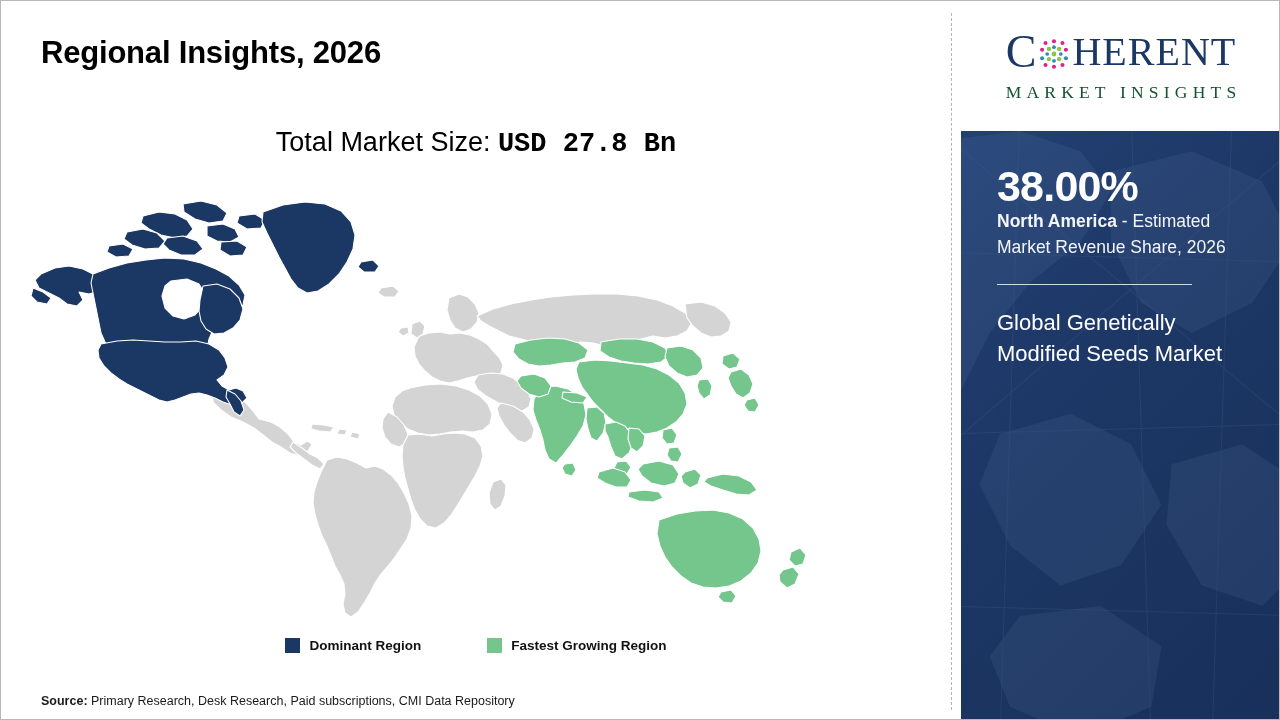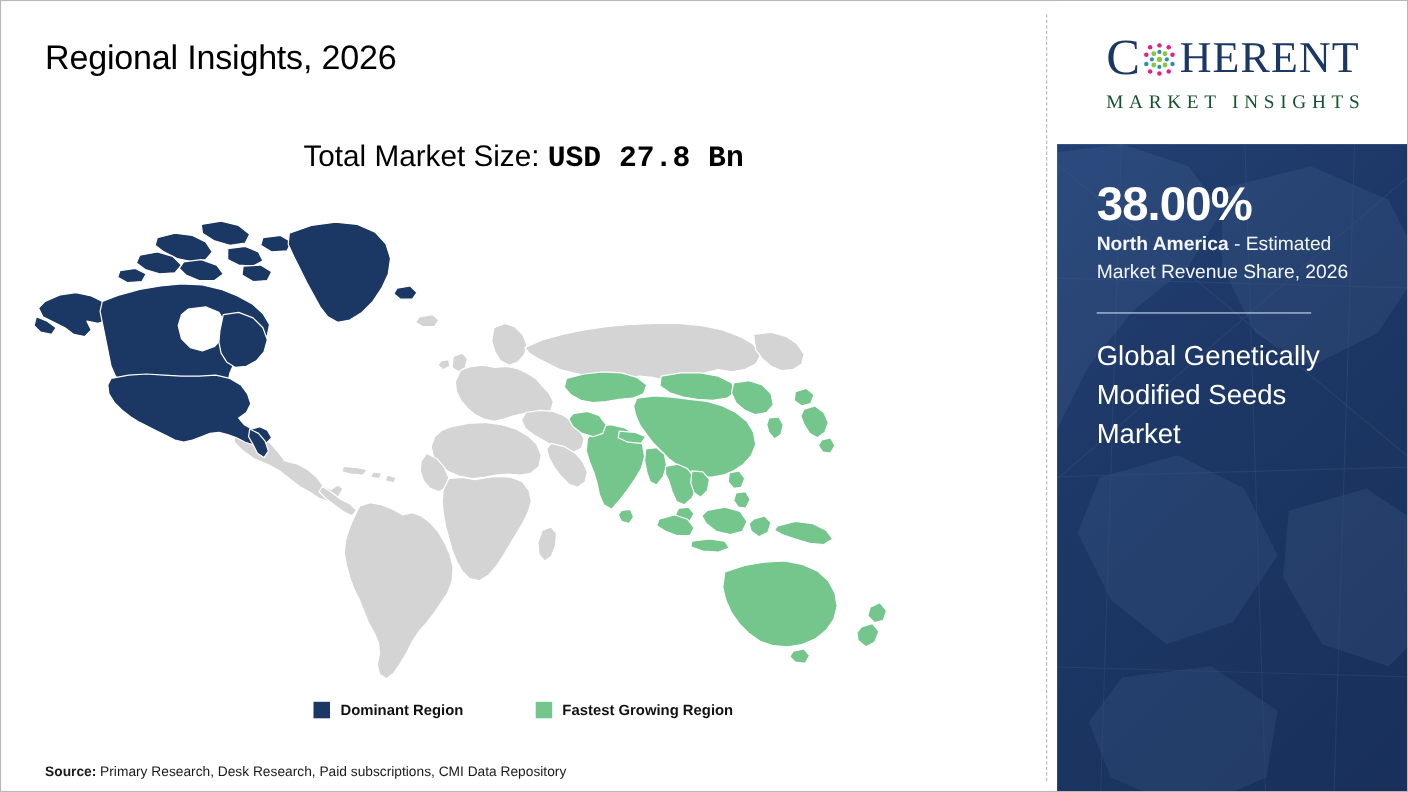--- a/index.html
+++ b/index.html
@@ -26,21 +26,21 @@
     left: 0; top: 0;
     width: 950px;
     height: 720px;
   }
 
   #page-title {
     position: absolute;
     left: 40px;
     top: 34px;
     font-size: 31px;
-    font-weight: normal;
+    font-weight: bold;
     color: #000000;
     letter-spacing: -0.2px;
     white-space: nowrap;
   }
 
   #market-size {
     position: absolute;
     left: 0;
     top: 126px;
     width: 950px;
@@ -191,21 +191,21 @@
   }
   #stat-desc .sd-strong { font-weight: bold; }
   #panel-rule {
     margin-top: 24px;
     width: 195px;
     height: 1px;
     background: #cfdaeb;
   }
   #market-name {
     margin-top: 22px;
-    font-size: 25px;
+    font-size: 22px;
     line-height: 1.42;
     color: #ffffff;
     max-width: 250px;
   }
 </style>
 </head>
 <body>
 
 <div id="canvas">
 

